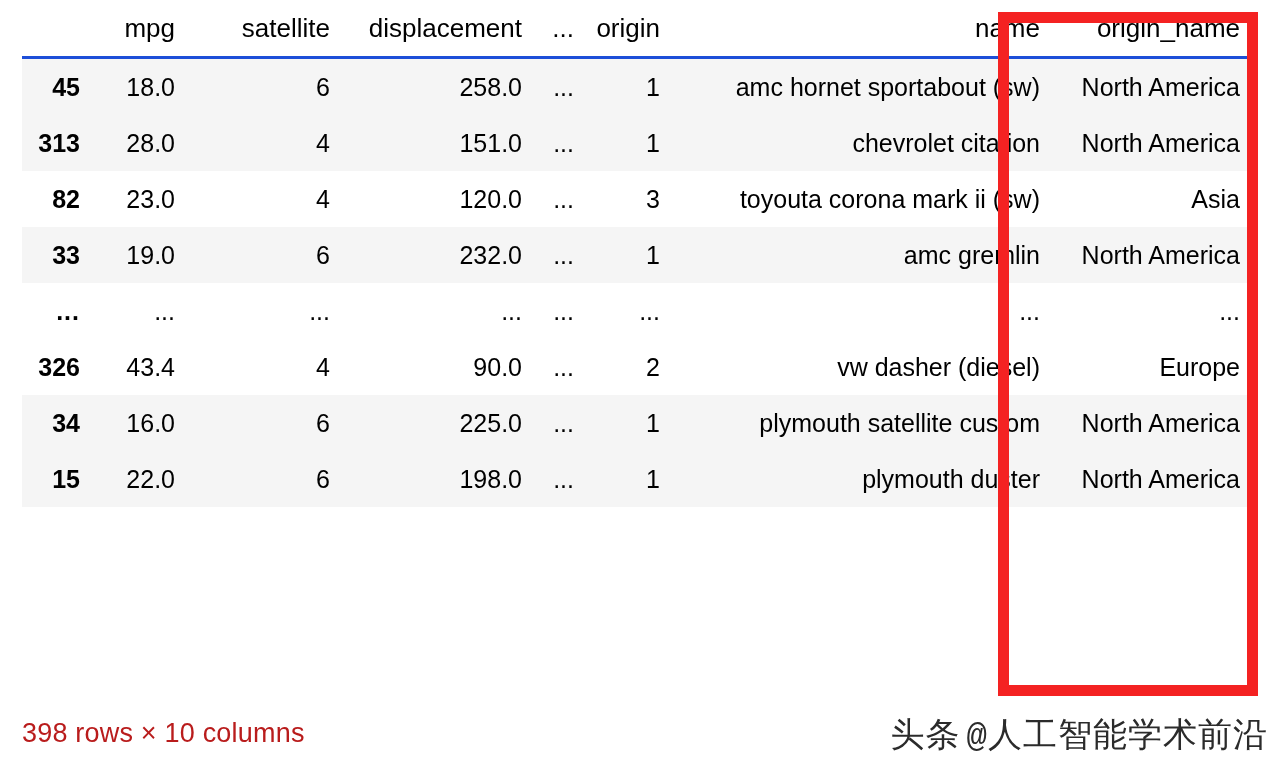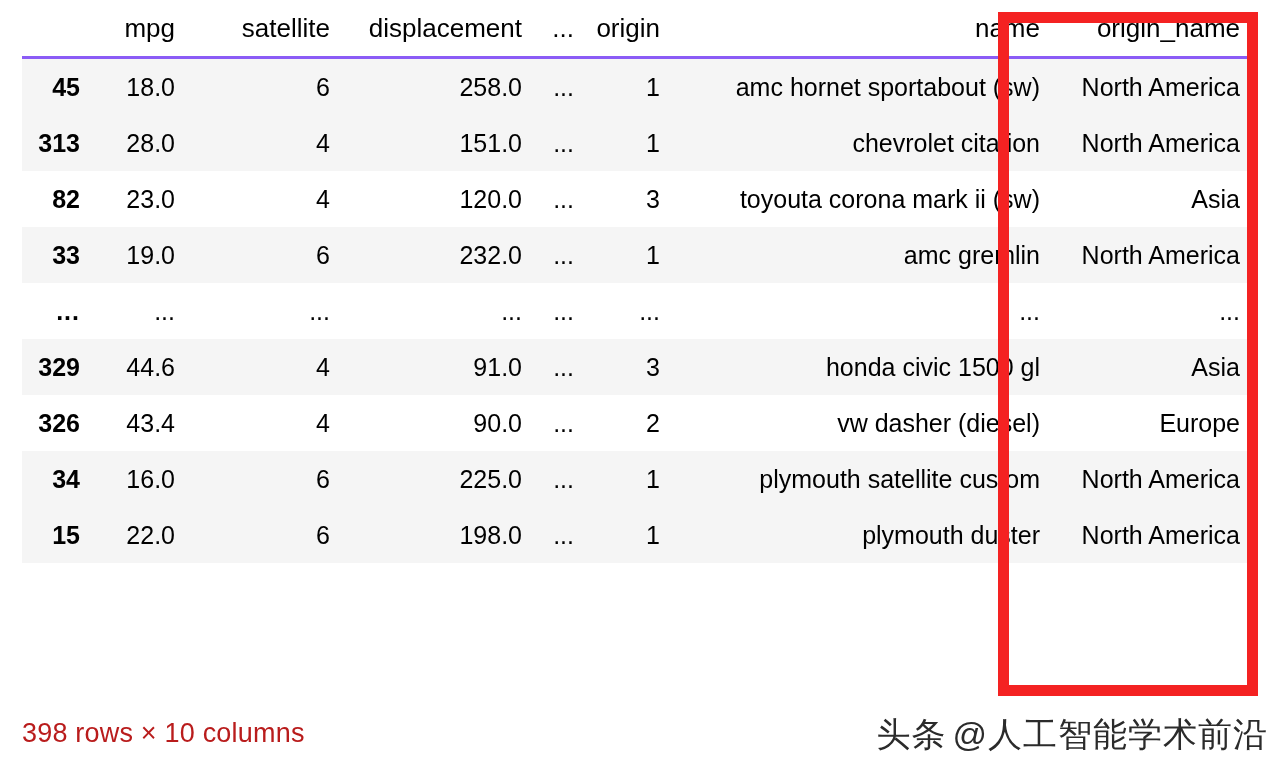--- a/index.html
+++ b/index.html
@@ -56,21 +56,21 @@
   thead tr th {
     font-weight: normal;
     font-size: 26px;
     height: 52px;
     line-height: 52px;
     padding-bottom: 8px;
     background: #ffffff;
     color: #000000;
   }
   thead tr {
-    border-bottom: 3px solid #8b5cf6;
+    border-bottom: 3px solid #1d4ed8;
   }
   thead tr th.idx-head {
     
   }
 
   
   tbody tr.odd td {
     background: #f5f5f5;
   }
   tbody tr.even td {
@@ -122,21 +122,21 @@
     color: #b91c1c;
     letter-spacing: 0.2px;
   }
 
   .watermark {
     position: absolute;
     right: 18px;
     top: 712px;
     font-size: 34px;
     color: #2b2b2b;
-    font-family: Liberation Sans, sans-serif;
+    font-family: Liberation Mono, monospace;
     white-space: nowrap;
     letter-spacing: 1px;
   }
   .watermark .wm-tag { margin-right: 6px; }
 </style>
 </head>
 <body>
 
 <div id="root">
 
@@ -215,30 +215,20 @@
           <td class="idx">...</td>
           <td>...</td>
           <td>...</td>
           <td>...</td>
           <td class="cell-dots">...</td>
           <td>...</td>
           <td>...</td>
           <td>...</td>
         </tr>
 
-        <tr class="odd">
-          <td class="idx">329</td>
-          <td>44.6</td>
-          <td>4</td>
-          <td>91.0</td>
-          <td class="cell-dots">...</td>
-          <td>3</td>
-          <td>honda civic 1500 gl</td>
-          <td>Asia</td>
-        </tr>
 
         <tr class="even">
           <td class="idx">326</td>
           <td>43.4</td>
           <td>4</td>
           <td>90.0</td>
           <td class="cell-dots">...</td>
           <td>2</td>
           <td>vw dasher (diesel)</td>
           <td>Europe</td>

